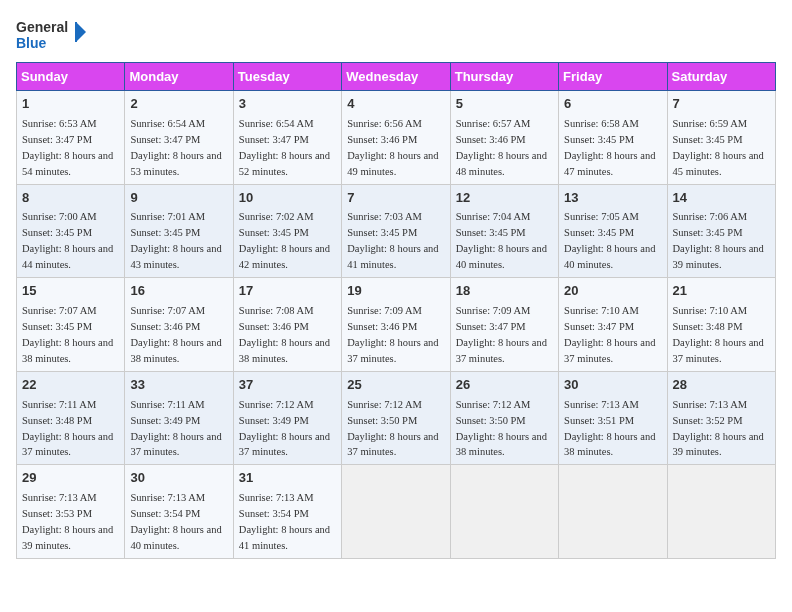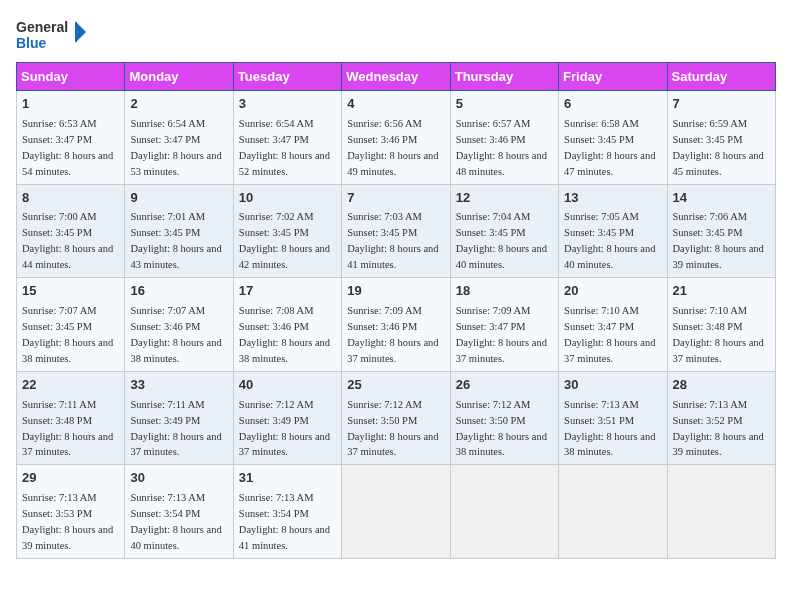--- a/index.html
+++ b/index.html
@@ -132,21 +132,21 @@
         <td><span class="day-num">16</span><span class="day-info">Sunrise: 7:07 AM<br>Sunset: 3:46 PM<br>Daylight: 8 hours and 38 minutes.</span></td>
         <td><span class="day-num">17</span><span class="day-info">Sunrise: 7:08 AM<br>Sunset: 3:46 PM<br>Daylight: 8 hours and 38 minutes.</span></td>
         <td><span class="day-num">19</span><span class="day-info">Sunrise: 7:09 AM<br>Sunset: 3:46 PM<br>Daylight: 8 hours and 37 minutes.</span></td>
         <td><span class="day-num">18</span><span class="day-info">Sunrise: 7:09 AM<br>Sunset: 3:47 PM<br>Daylight: 8 hours and 37 minutes.</span></td>
         <td><span class="day-num">20</span><span class="day-info">Sunrise: 7:10 AM<br>Sunset: 3:47 PM<br>Daylight: 8 hours and 37 minutes.</span></td>
         <td><span class="day-num">21</span><span class="day-info">Sunrise: 7:10 AM<br>Sunset: 3:48 PM<br>Daylight: 8 hours and 37 minutes.</span></td>
       </tr>
       <tr>
         <td><span class="day-num">22</span><span class="day-info">Sunrise: 7:11 AM<br>Sunset: 3:48 PM<br>Daylight: 8 hours and 37 minutes.</span></td>
         <td><span class="day-num">33</span><span class="day-info">Sunrise: 7:11 AM<br>Sunset: 3:49 PM<br>Daylight: 8 hours and 37 minutes.</span></td>
-        <td><span class="day-num">40</span><span class="day-info">Sunrise: 7:12 AM<br>Sunset: 3:49 PM<br>Daylight: 8 hours and 37 minutes.</span></td>
+        <td><span class="day-num">37</span><span class="day-info">Sunrise: 7:12 AM<br>Sunset: 3:49 PM<br>Daylight: 8 hours and 37 minutes.</span></td>
         <td><span class="day-num">25</span><span class="day-info">Sunrise: 7:12 AM<br>Sunset: 3:50 PM<br>Daylight: 8 hours and 37 minutes.</span></td>
         <td><span class="day-num">26</span><span class="day-info">Sunrise: 7:12 AM<br>Sunset: 3:50 PM<br>Daylight: 8 hours and 38 minutes.</span></td>
         <td><span class="day-num">30</span><span class="day-info">Sunrise: 7:13 AM<br>Sunset: 3:51 PM<br>Daylight: 8 hours and 38 minutes.</span></td>
         <td><span class="day-num">28</span><span class="day-info">Sunrise: 7:13 AM<br>Sunset: 3:52 PM<br>Daylight: 8 hours and 39 minutes.</span></td>
       </tr>
       <tr>
         <td><span class="day-num">29</span><span class="day-info">Sunrise: 7:13 AM<br>Sunset: 3:53 PM<br>Daylight: 8 hours and 39 minutes.</span></td>
         <td><span class="day-num">30</span><span class="day-info">Sunrise: 7:13 AM<br>Sunset: 3:54 PM<br>Daylight: 8 hours and 40 minutes.</span></td>
         <td><span class="day-num">31</span><span class="day-info">Sunrise: 7:13 AM<br>Sunset: 3:54 PM<br>Daylight: 8 hours and 41 minutes.</span></td>
         <td class="empty"></td>

